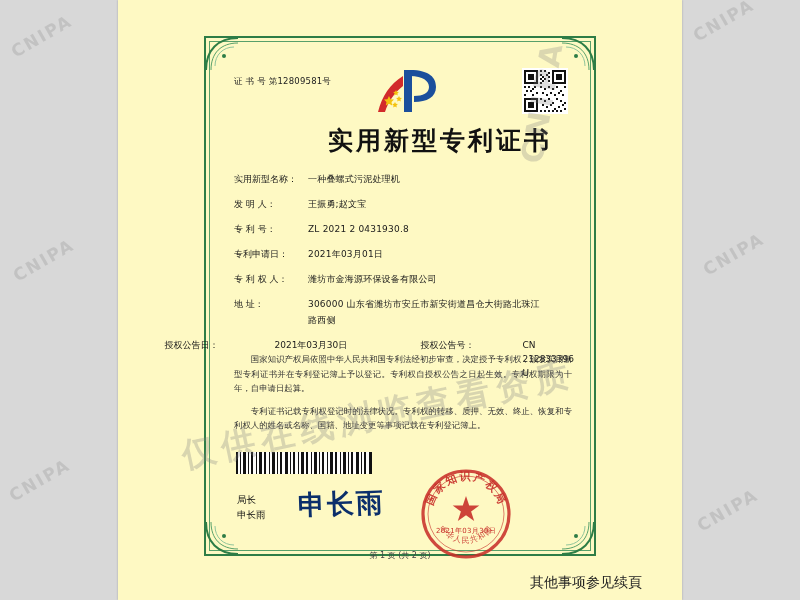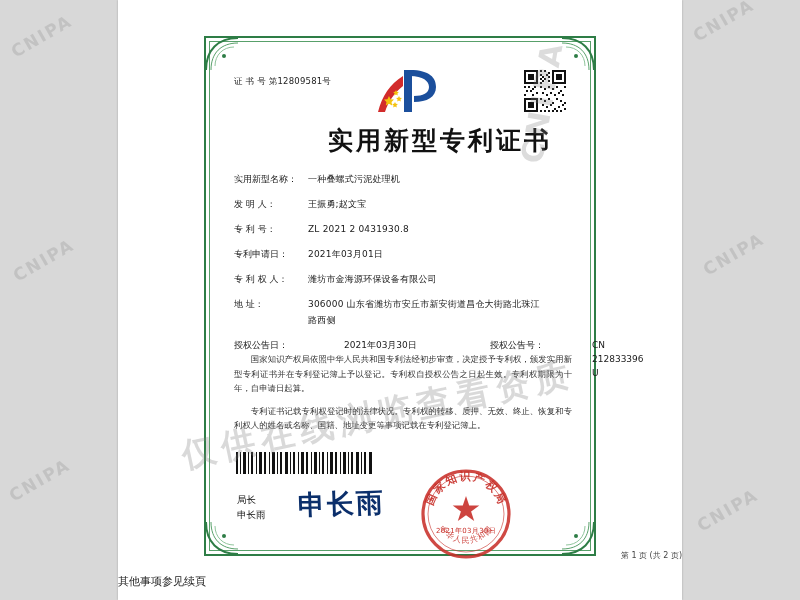--- a/index.html
+++ b/index.html
@@ -15,21 +15,21 @@
     position: relative;
   }
 
   
   #page {
     position: absolute;
     left: 118px;
     top: 0px;
     width: 564px;
     height: 600px;
-    background: #ffffff;
+    background: #fef9c3;
     box-shadow: 0 0 2px rgba(0,0,0,0.25);
     overflow: hidden;
   }
 
   
   .border-outer {
     position: absolute;
     left: 86px;
     top: 36px;
     width: 392px;
@@ -129,21 +129,21 @@
     letter-spacing: 0px;
   }
   .row .val {
     flex: 1 1 auto;
     letter-spacing: 0.2px;
   }
   .row .val2 {
     margin-top: 2px;
   }
   .row.two {
-    justify-content: flex-start;
+    justify-content: flex-end;
     gap: 36px;
   }
   .row .lbl2 {
     width: 66px;
     flex: 0 0 66px;
     white-space: nowrap;
   }
 
   
   .paras {
@@ -206,31 +206,31 @@
     color: #c8302a;
     letter-spacing: 0.3px;
   }
 
   
   .page-foot {
     position: absolute;
     left: 0;
     top: 550px;
     width: 564px;
-    text-align: right;
+    text-align: center;
     font-size: 8px;
     color: #444;
   }
   .doc-foot {
     position: absolute;
     left: 0;
     top: 574px;
     width: 524px;
-    text-align: left;
-    font-size: 11px;
+    text-align: right;
+    font-size: 14px;
     color: #222;
   }
 
   
   .wm {
     position: absolute;
     color: rgba(120,120,120,0.22);
     font-size: 17px;
     letter-spacing: 2px;
     white-space: nowrap;

